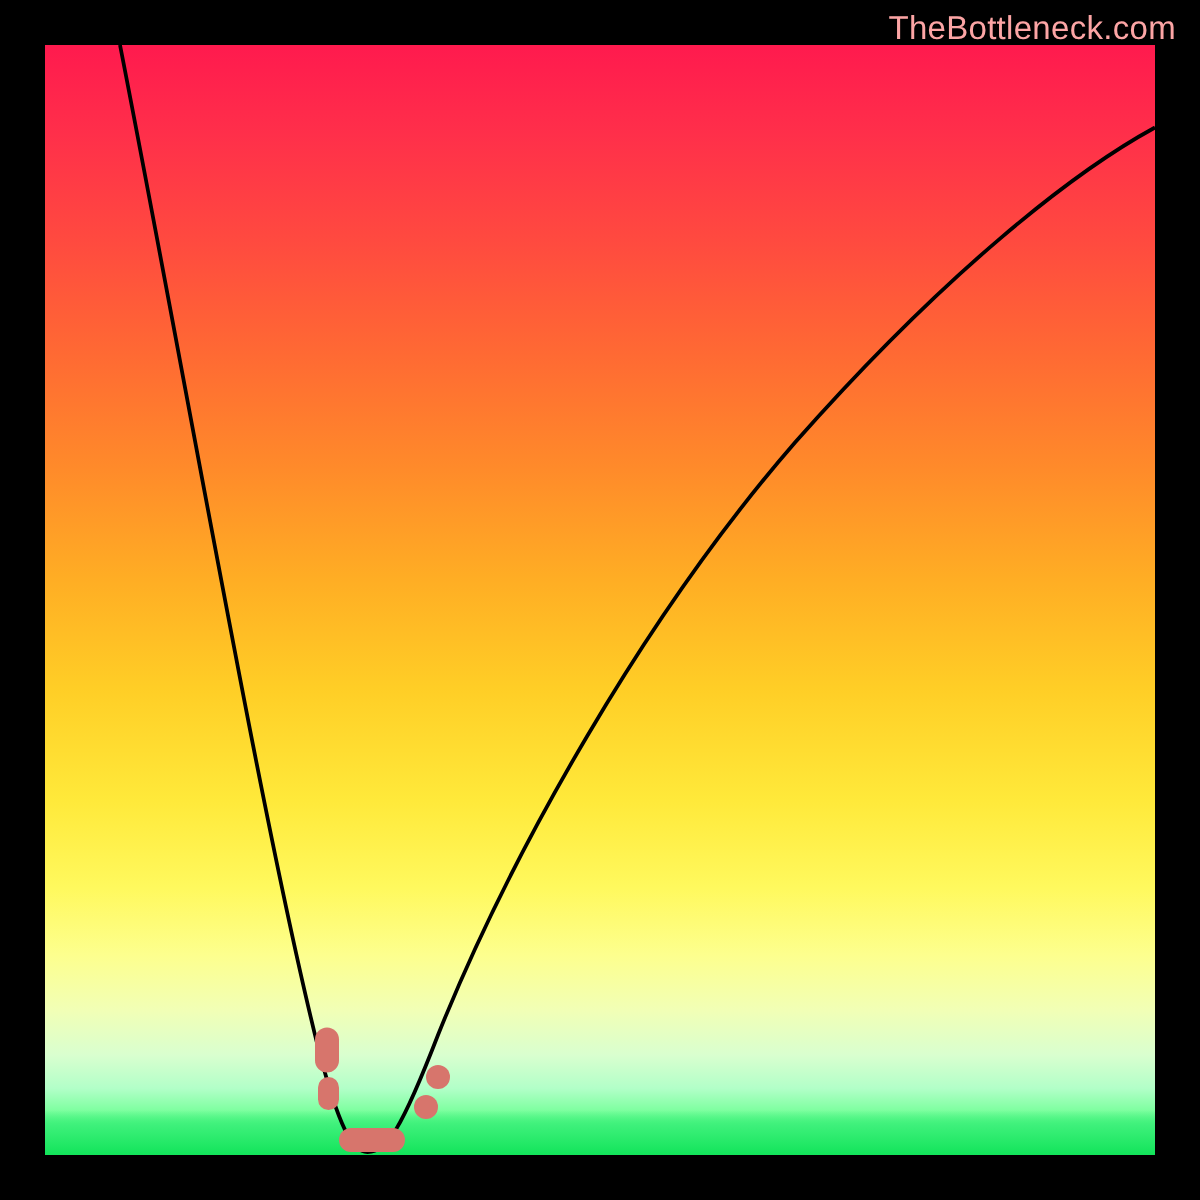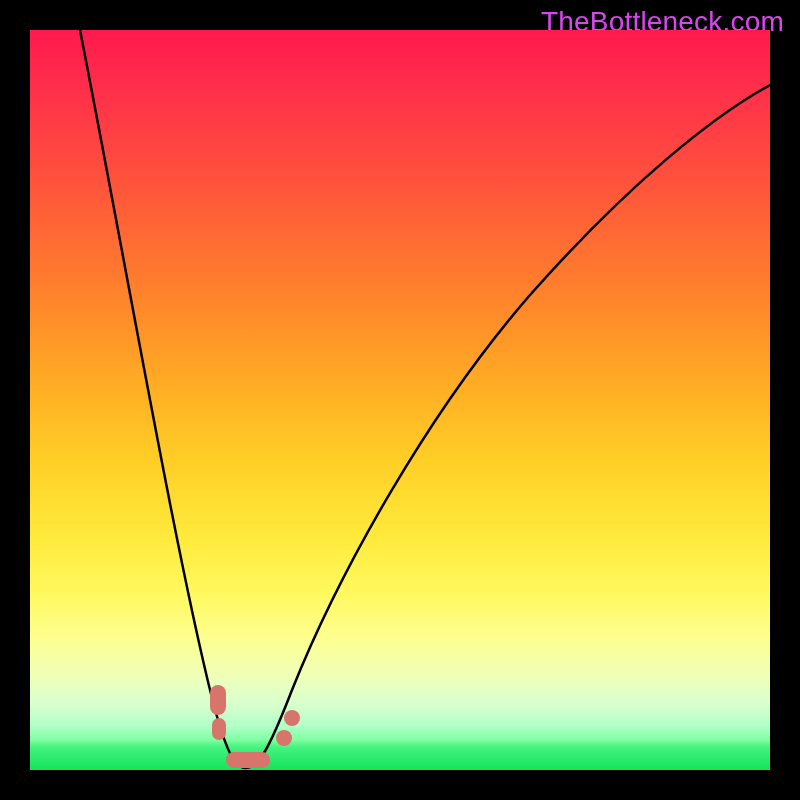--- a/index.html
+++ b/index.html
@@ -51,22 +51,22 @@
       to bottom,
       rgba(70, 247, 126, 0) 0%,
       #3df07a 35%,
       #12e45a 100%
     );
   }
   .watermark {
     position: absolute;
     top: 6px;
     right: 16px;
-    color: #d946ef;
-    font-size: 28px;
+    color: #fca5a5;
+    font-size: 22px;
     letter-spacing: 0.2px;
     font-weight: 500;
   }
   svg.curve {
     position: absolute;
     inset: 0;
   }
   .marker {
     position: absolute;
     background: #d7756c;

